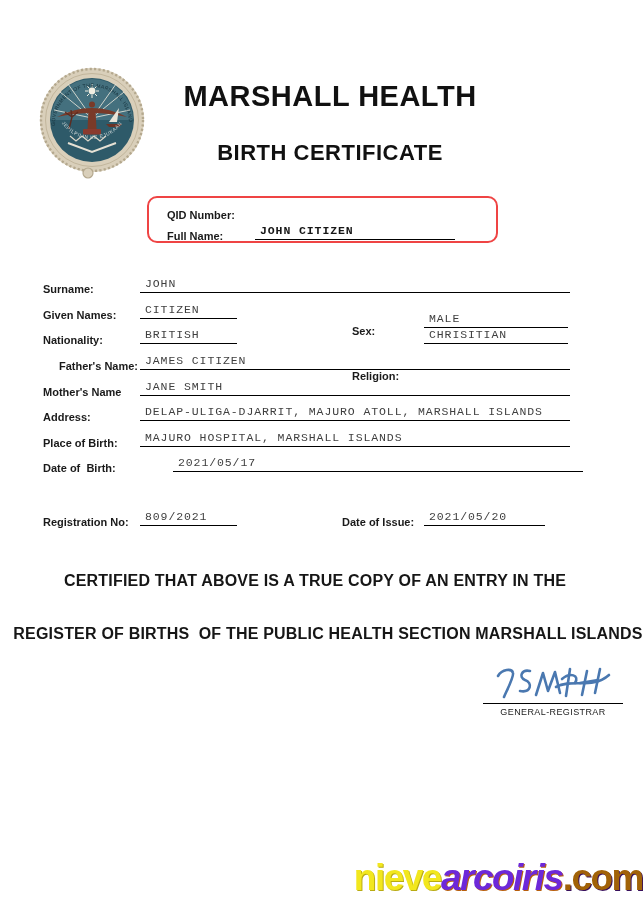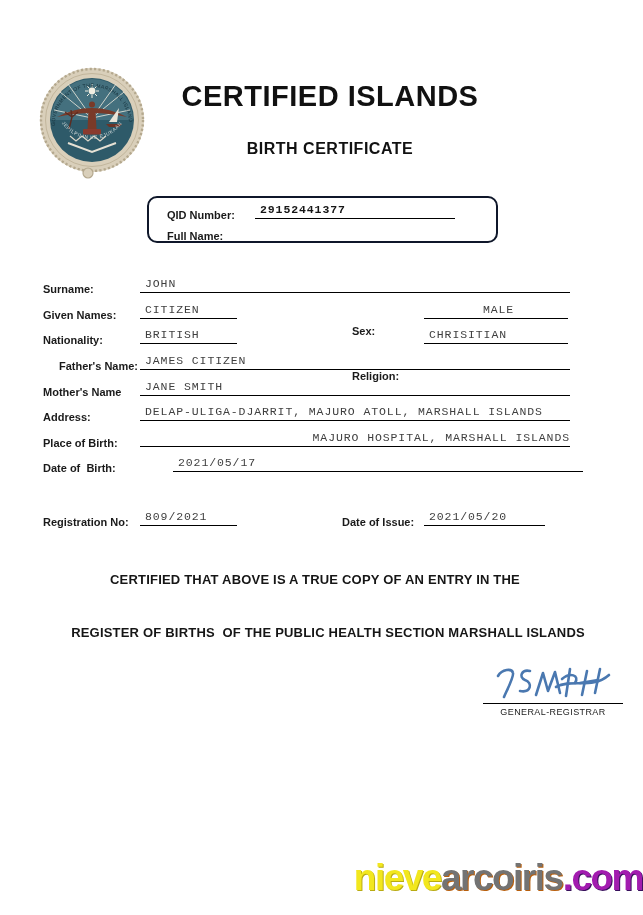--- a/index.html
+++ b/index.html
@@ -15,41 +15,41 @@
   .value{
     font-family:"Liberation Mono","DejaVu Sans Mono", monospace;
     font-size:11.5px;color:#3f3f3f;letter-spacing:0.9px;line-height:14px;
     white-space:pre;
   }
   .u{border-bottom:1.5px solid #000;height:16px;padding-left:5px;box-sizing:border-box;}
   .title{
     font-weight:bold;color:#111;text-align:center;letter-spacing:0.5px;
   }
   #main-title{left:150px;top:80px;width:360px;font-size:29px;}
-  #sub-title{left:150px;top:140px;width:360px;font-size:16px;}
+  #sub-title{left:150px;top:140px;width:360px;font-size:22px;}
   #id-box{
     left:147px;top:196px;width:351px;height:47px;
-    border:2px solid #0f172a;border-radius:10px;box-sizing:border-box;
+    border:2px solid #ef4444;border-radius:10px;box-sizing:border-box;
   }
   #id-box .value{font-weight:bold;color:#161616;}
   .cert-line{
-    left:0;width:630px;text-align:center;font-weight:bold;font-size:13px;
+    left:0;width:630px;text-align:center;font-weight:bold;font-size:16px;
     color:#161616;white-space:pre;letter-spacing:0.2px;
   }
   #sig-line{left:483px;top:703px;width:140px;border-top:1.5px solid #000;}
   #sig-title{left:483px;top:707px;width:140px;text-align:center;font-size:9px;
     color:#222;letter-spacing:0.4px;font-weight:normal;}
   #watermark{
     left:0;top:858px;width:643px;text-align:right;
     font-weight:bold;font-size:37px;letter-spacing:-1.5px;line-height:1.1;
     font-family:"Liberation Sans", sans-serif;white-space:nowrap;
   }
   #watermark .wm1{color:#f2e71e;text-shadow:1px 1px 0 #b9ab12;}
-  #watermark .wm2{color:#737373;text-shadow:1px 1px 0 #b85f0d;}
-  #watermark .wm3{color:#a21caf;text-shadow:1px 1px 0 #38105c;}
+  #watermark .wm2{color:#6d28d9;text-shadow:1px 1px 0 #b85f0d;font-style:italic;}
+  #watermark .wm3{color:#a16207;text-shadow:1px 1px 0 #38105c;}
 </style>
 </head>
 <body>
 
 <div class="abs" style="left:38px;top:66px;width:108px;height:114px;">
   <svg width="108" height="114" viewBox="0 0 108 114">
     <circle cx="54" cy="54" r="52" fill="#d9cfba"></circle>
     <circle cx="54" cy="54" r="51" fill="none" stroke="#b4a88e" stroke-width="2.4" stroke-dasharray="2.2 2.2"></circle>
     <circle cx="54" cy="54" r="46.5" fill="none" stroke="#c2b69c" stroke-width="1"></circle>
     <circle cx="54" cy="54" r="42" fill="#2e5a69"></circle>
@@ -103,53 +103,53 @@
       <textPath href="#arcTop" startOffset="50%" text-anchor="middle">GOVERNMENT OF THE MARSHALL ISLANDS</textPath>
     </text>
     <text font-size="5" fill="#cfd8d8" letter-spacing="0.6" font-family="Liberation Sans, sans-serif">
       <textPath href="#arcBottom" startOffset="50%" text-anchor="middle">JEPILPILIN KE EJUKAAN</textPath>
     </text>
 
     <circle cx="50" cy="107" r="5" fill="#d9cfba" stroke="#b4a88e" stroke-width="1.2"></circle>
   </svg>
 </div>
 
-<div class="abs title" id="main-title">CERTIFIED ISLANDS</div>
+<div class="abs title" id="main-title">MARSHALL HEALTH</div>
 <div class="abs title" id="sub-title">BIRTH CERTIFICATE</div>
 
 <div class="abs" id="id-box">
   <div class="abs label" style="left:18px;top:10px;">QID Number:</div>
-  <div class="abs value u" style="left:106px;top:5px;width:200px;">29152441377</div>
   <div class="abs label" style="left:18px;top:31px;">Full Name:</div>
+  <div class="abs value u" style="left:106px;top:26px;width:200px;">JOHN CITIZEN</div>
 </div>
 
 <div class="abs label" style="left:43px;top:282px;">Surname:</div>
 <div class="abs value u" style="left:140px;top:277px;width:430px;">JOHN</div>
 
 <div class="abs label" style="left:43px;top:308px;">Given Names:</div>
 <div class="abs value u" style="left:140px;top:303px;width:97px;">CITIZEN</div>
 <div class="abs label" style="left:352px;top:308px;margin-top:16px;">Sex:</div>
-<div class="abs value u" style="left:424px;top:303px;width:144px;text-align:center;">MALE</div>
+<div class="abs value u" style="left:424px;top:312px;width:144px;">MALE</div>
 
 <div class="abs label" style="left:43px;top:333px;">Nationality:</div>
 <div class="abs value u" style="left:140px;top:328px;width:97px;">BRITISH</div>
 <div class="abs label" style="left:352px;top:333px;margin-top:36px;">Religion:</div>
 <div class="abs value u" style="left:424px;top:328px;width:144px;">CHRISITIAN</div>
 
 <div class="abs label" style="left:43px;top:359px;padding-left:16px;">Father's Name:</div>
 <div class="abs value u" style="left:140px;top:354px;width:430px;">JAMES CITIZEN</div>
 
 <div class="abs label" style="left:43px;top:385px;">Mother's Name</div>
 <div class="abs value u" style="left:140px;top:380px;width:430px;">JANE SMITH</div>
 
 <div class="abs label" style="left:43px;top:410px;">Address:</div>
 <div class="abs value u" style="left:140px;top:405px;width:430px;">DELAP-ULIGA-DJARRIT, MAJURO ATOLL, MARSHALL ISLANDS</div>
 
 <div class="abs label" style="left:43px;top:436px;">Place of Birth:</div>
-<div class="abs value u" style="left:140px;top:431px;width:430px;text-align:right;">MAJURO HOSPITAL, MARSHALL ISLANDS</div>
+<div class="abs value u" style="left:140px;top:431px;width:430px;">MAJURO HOSPITAL, MARSHALL ISLANDS</div>
 
 <div class="abs label" style="left:43px;top:461px;">Date of  Birth:</div>
 <div class="abs value u" style="left:140px;top:456px;width:410px;margin-left:33px;">2021/05/17</div>
 
 <div class="abs label" style="left:43px;top:515px;">Registration No:</div>
 <div class="abs value u" style="left:140px;top:510px;width:97px;">809/2021</div>
 <div class="abs label" style="left:342px;top:515px;">Date of Issue:</div>
 <div class="abs value u" style="left:424px;top:510px;width:121px;">2021/05/20</div>
 
 <div class="abs cert-line" style="top:572px;">CERTIFIED THAT ABOVE IS A TRUE COPY OF AN ENTRY IN THE</div>

